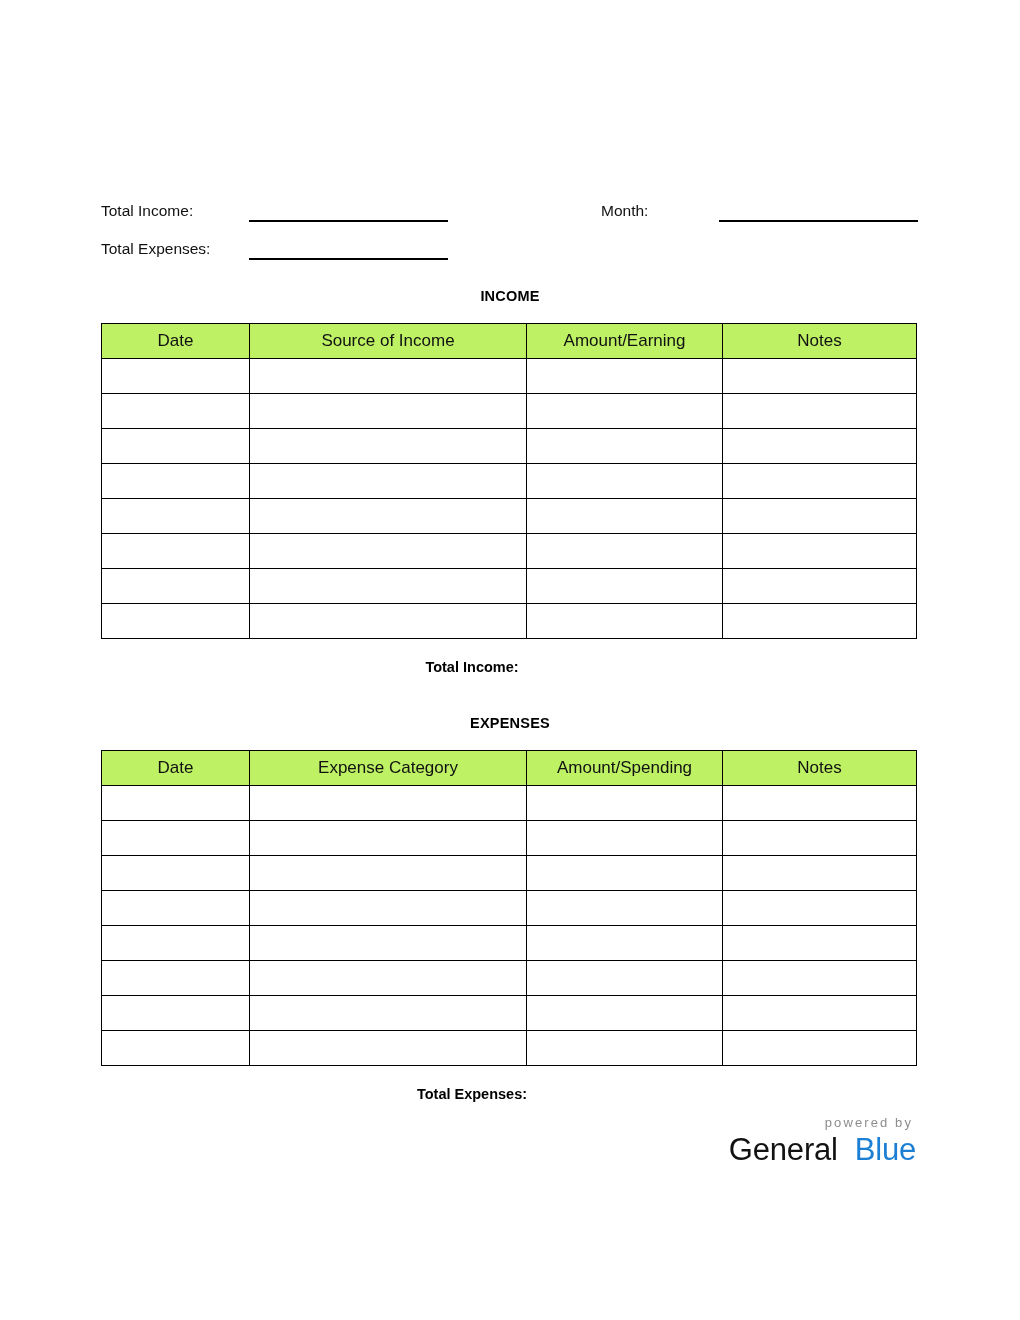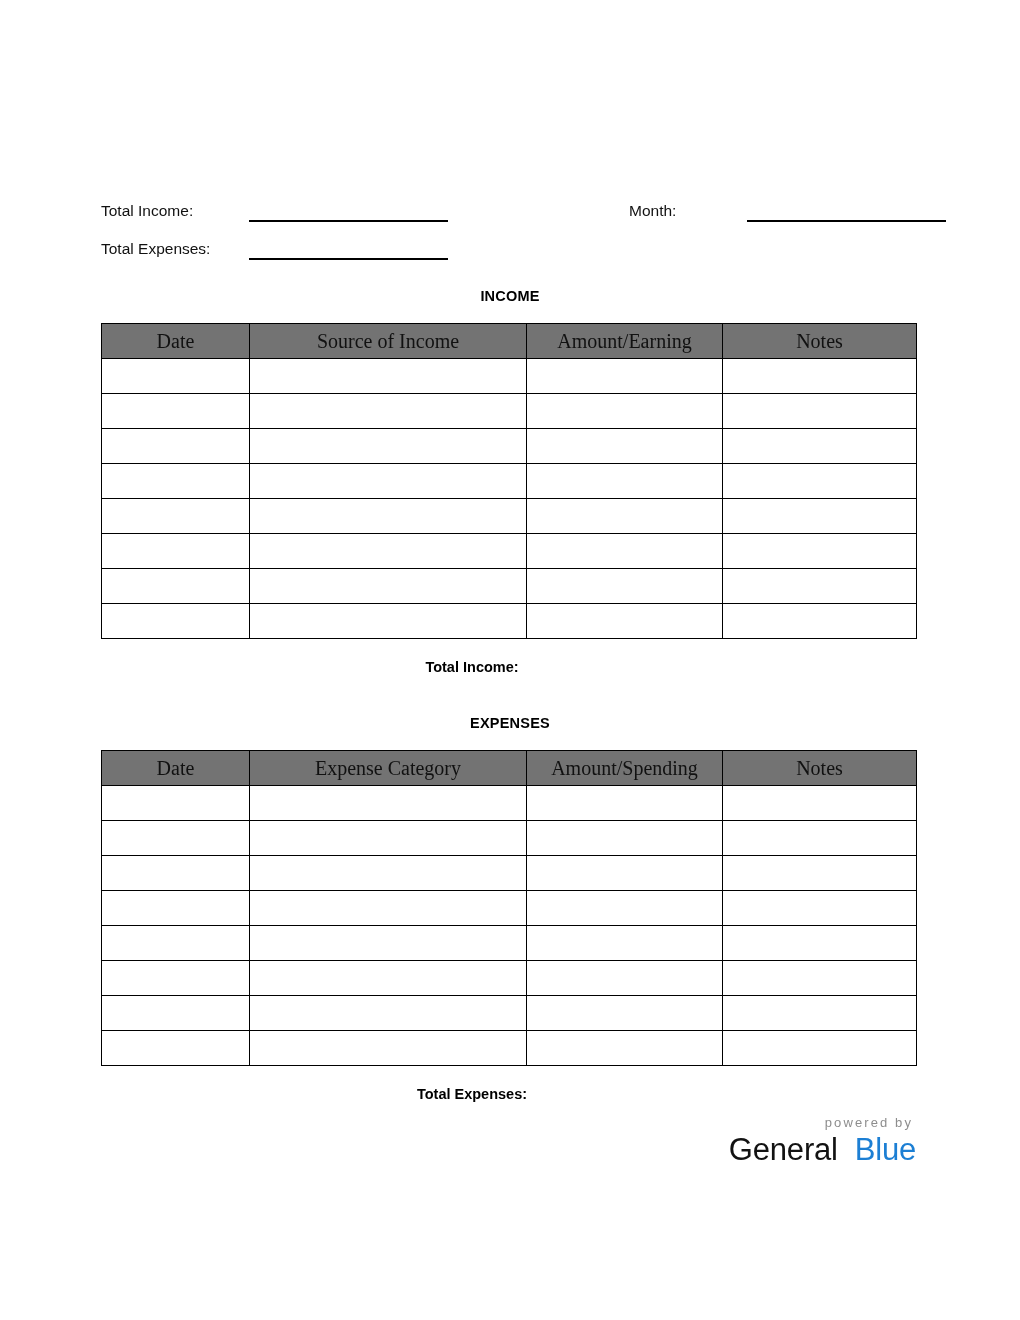--- a/index.html
+++ b/index.html
@@ -53,21 +53,21 @@
   }
   .field-row {
     position: absolute;
     height: 34px;
     display: flex;
     align-items: flex-end;
   }
   .field-row.r1 { top: 0px; }
   .field-row.r2 { top: 38px; }
   .field-row.left  { left: 0px;   width: 348px; }
-  .field-row.right { left: 528px; width: 318px; }
+  .field-row.right { left: 500px; width: 318px; }
 
   .field-label {
     font-size: 15.5px;
     line-height: 21px;
     color: #111111;
     white-space: nowrap;
     padding-bottom: 3px;
   }
   .field-rule {
     flex: 1 1 auto;
@@ -111,28 +111,27 @@
   .grid col.c-amount { width: 196px; }
   .grid col.c-notes  { width: 194px; }
 
   .grid th,
   .grid td {
     border: 1.4px solid #000000;
     padding: 0;
     margin: 0;
   }
   .grid th {
-    background: #737373;
+    background: #bef264;
     height: 34px;
-    font-size: 20px;
+    font-size: 17px;
     font-weight: 400;
     color: #111111;
     text-align: center;
     vertical-align: middle;
-    font-family: Liberation Serif, serif;
   }
   .grid td {
     height: 34px;
     background: #ffffff;
   }
 
   
   .total-line {
     position: absolute;
     left: 0;

